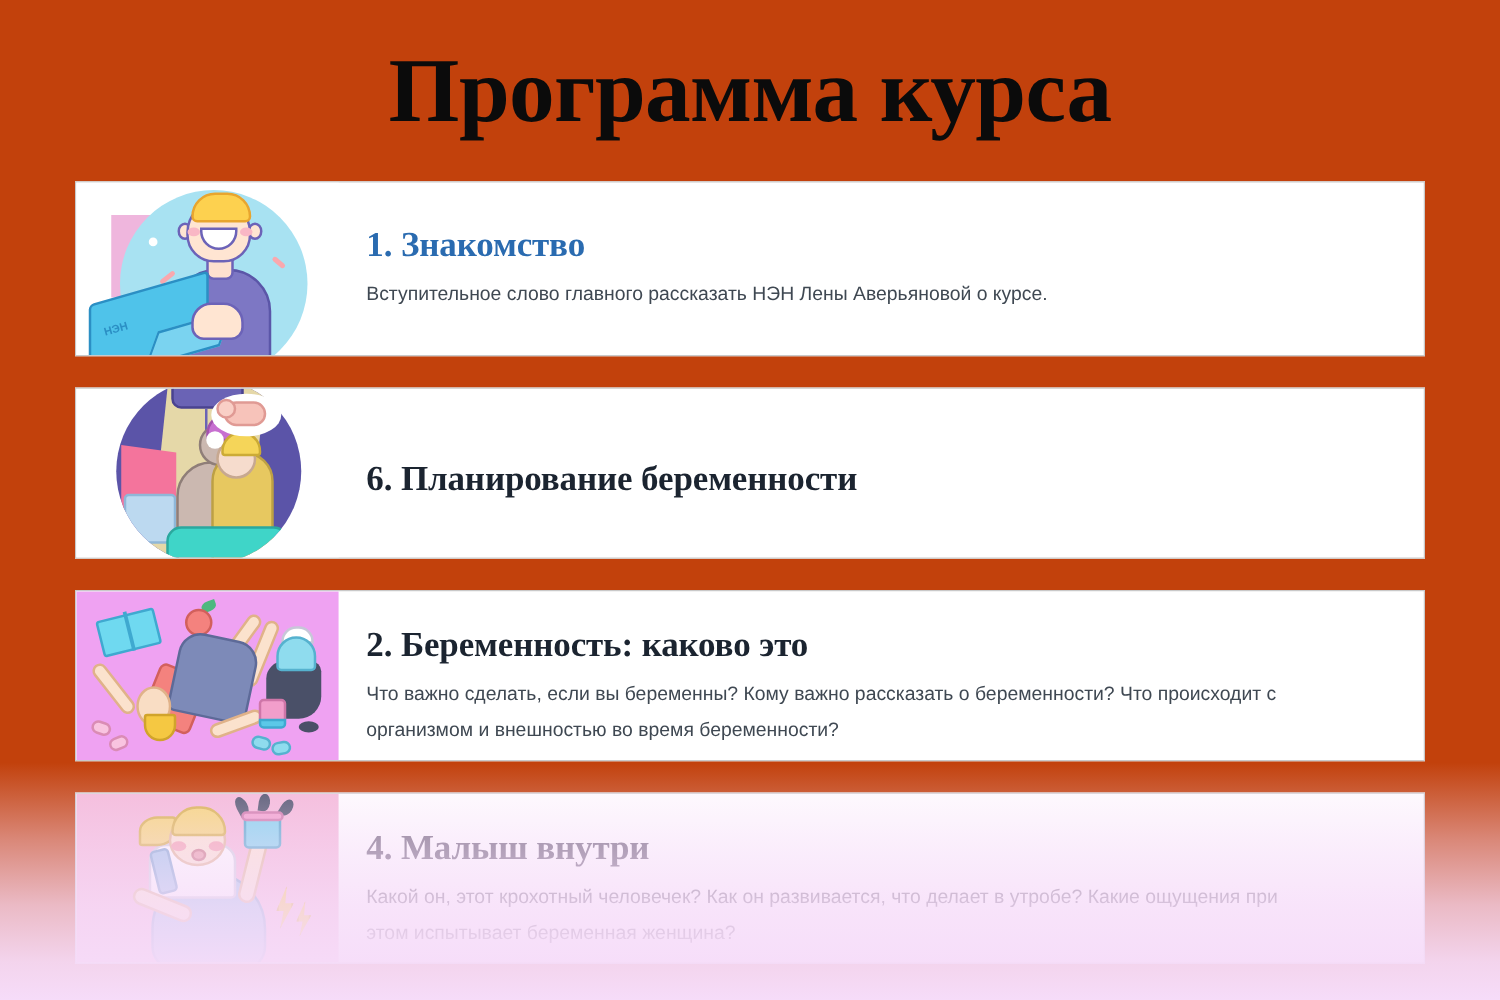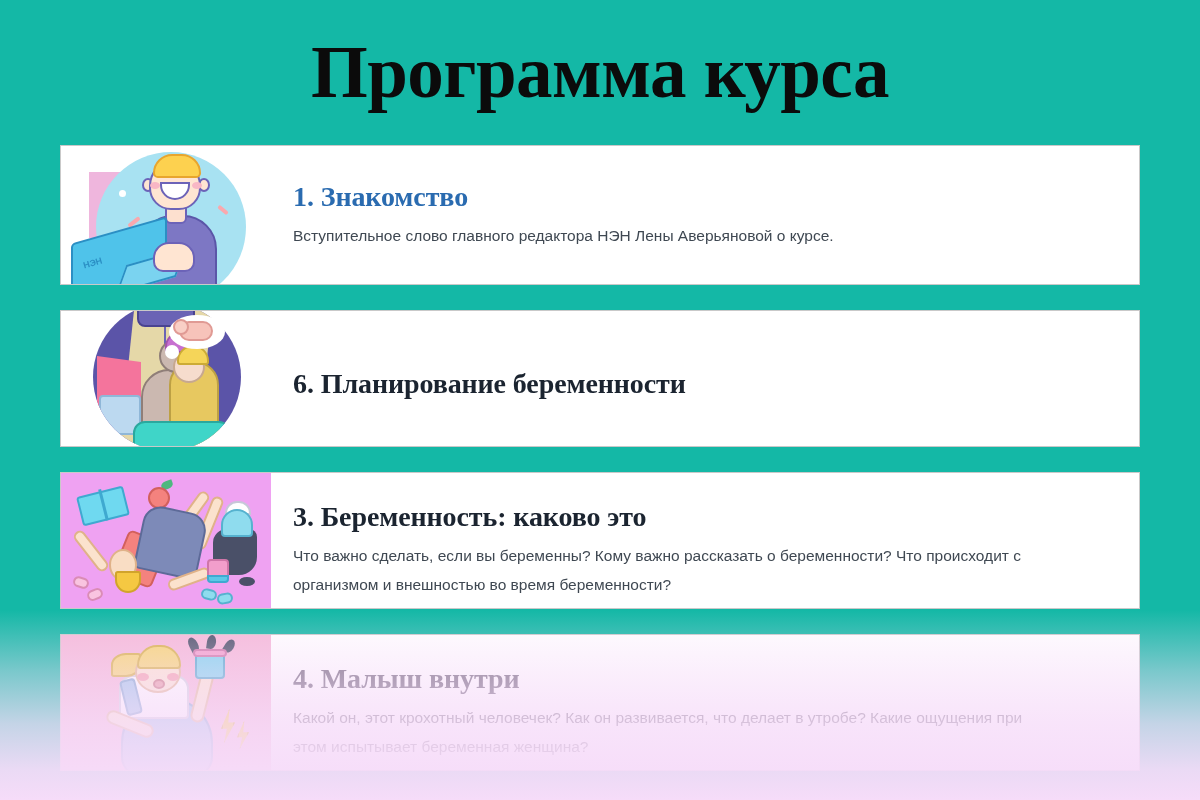--- a/index.html
+++ b/index.html
@@ -13,21 +13,21 @@
   body {
     background: #f6dcf9;
     font-family: "Liberation Sans", sans-serif;
     position: relative;
   }
 
   .page {
     position: relative;
     width: 1200px;
     height: 800px;
-    background: #14b8a6;
+    background: #c2410c;
     overflow: hidden;
   }
 
   
   .page-title {
     position: absolute;
     left: 0;
     top: 30px;
     width: 1200px;
     text-align: center;
@@ -686,21 +686,21 @@
           <div class="illus1-cheek l"></div>
           <div class="illus1-cheek r"></div>
           <div class="illus1-laptop"></div>
           <div class="illus1-keys"></div>
           <div class="illus1-hand"></div>
           <div class="illus1-laptop-label">НЭН</div>
         </div>
       </div>
       <div class="card-body">
         <div class="card-heading" style="color:#2a6bb0">1. Знакомство</div>
-        <div class="card-desc" style="max-width:600px">Вступительное слово главного редактора НЭН Лены Аверьяновой о курсе.</div>
+        <div class="card-desc" style="max-width:600px">Вступительное слово главного рассказать НЭН Лены Аверьяновой о курсе.</div>
       </div>
     </div>
 
     <div class="card card-2">
       <div class="card-media">
         <div class="illus2-wrap">
           <div class="illus2-circle">
             <div class="illus2-wallpanel"></div>
             <div class="illus2-pink-frame"></div>
             <div class="illus2-blue-box"></div>
@@ -746,21 +746,21 @@
           <div class="illus3-cup"></div>
           <div class="illus3-cup-base"></div>
           <div class="illus3-pebble"></div>
           <div class="illus3-candy c1"></div>
           <div class="illus3-candy c2"></div>
           <div class="illus3-candy c3"></div>
           <div class="illus3-candy c4"></div>
         </div>
       </div>
       <div class="card-body">
-        <div class="card-heading" style="color:#1b2430">3. Беременность: каково это</div>
+        <div class="card-heading" style="color:#1b2430">2. Беременность: каково это</div>
         <div class="card-desc" style="max-width:740px">Что важно сделать, если вы беременны? Кому важно рассказать о беременности? Что происходит с организмом и внешностью во время беременности?</div>
       </div>
     </div>
 
     <div class="card card-4">
       <div class="card-media full-bleed">
         <div class="illus4-wrap">
           <div class="illus4-splash s1"></div>
           <div class="illus4-splash s2"></div>
           <div class="illus4-splash s3"></div>

